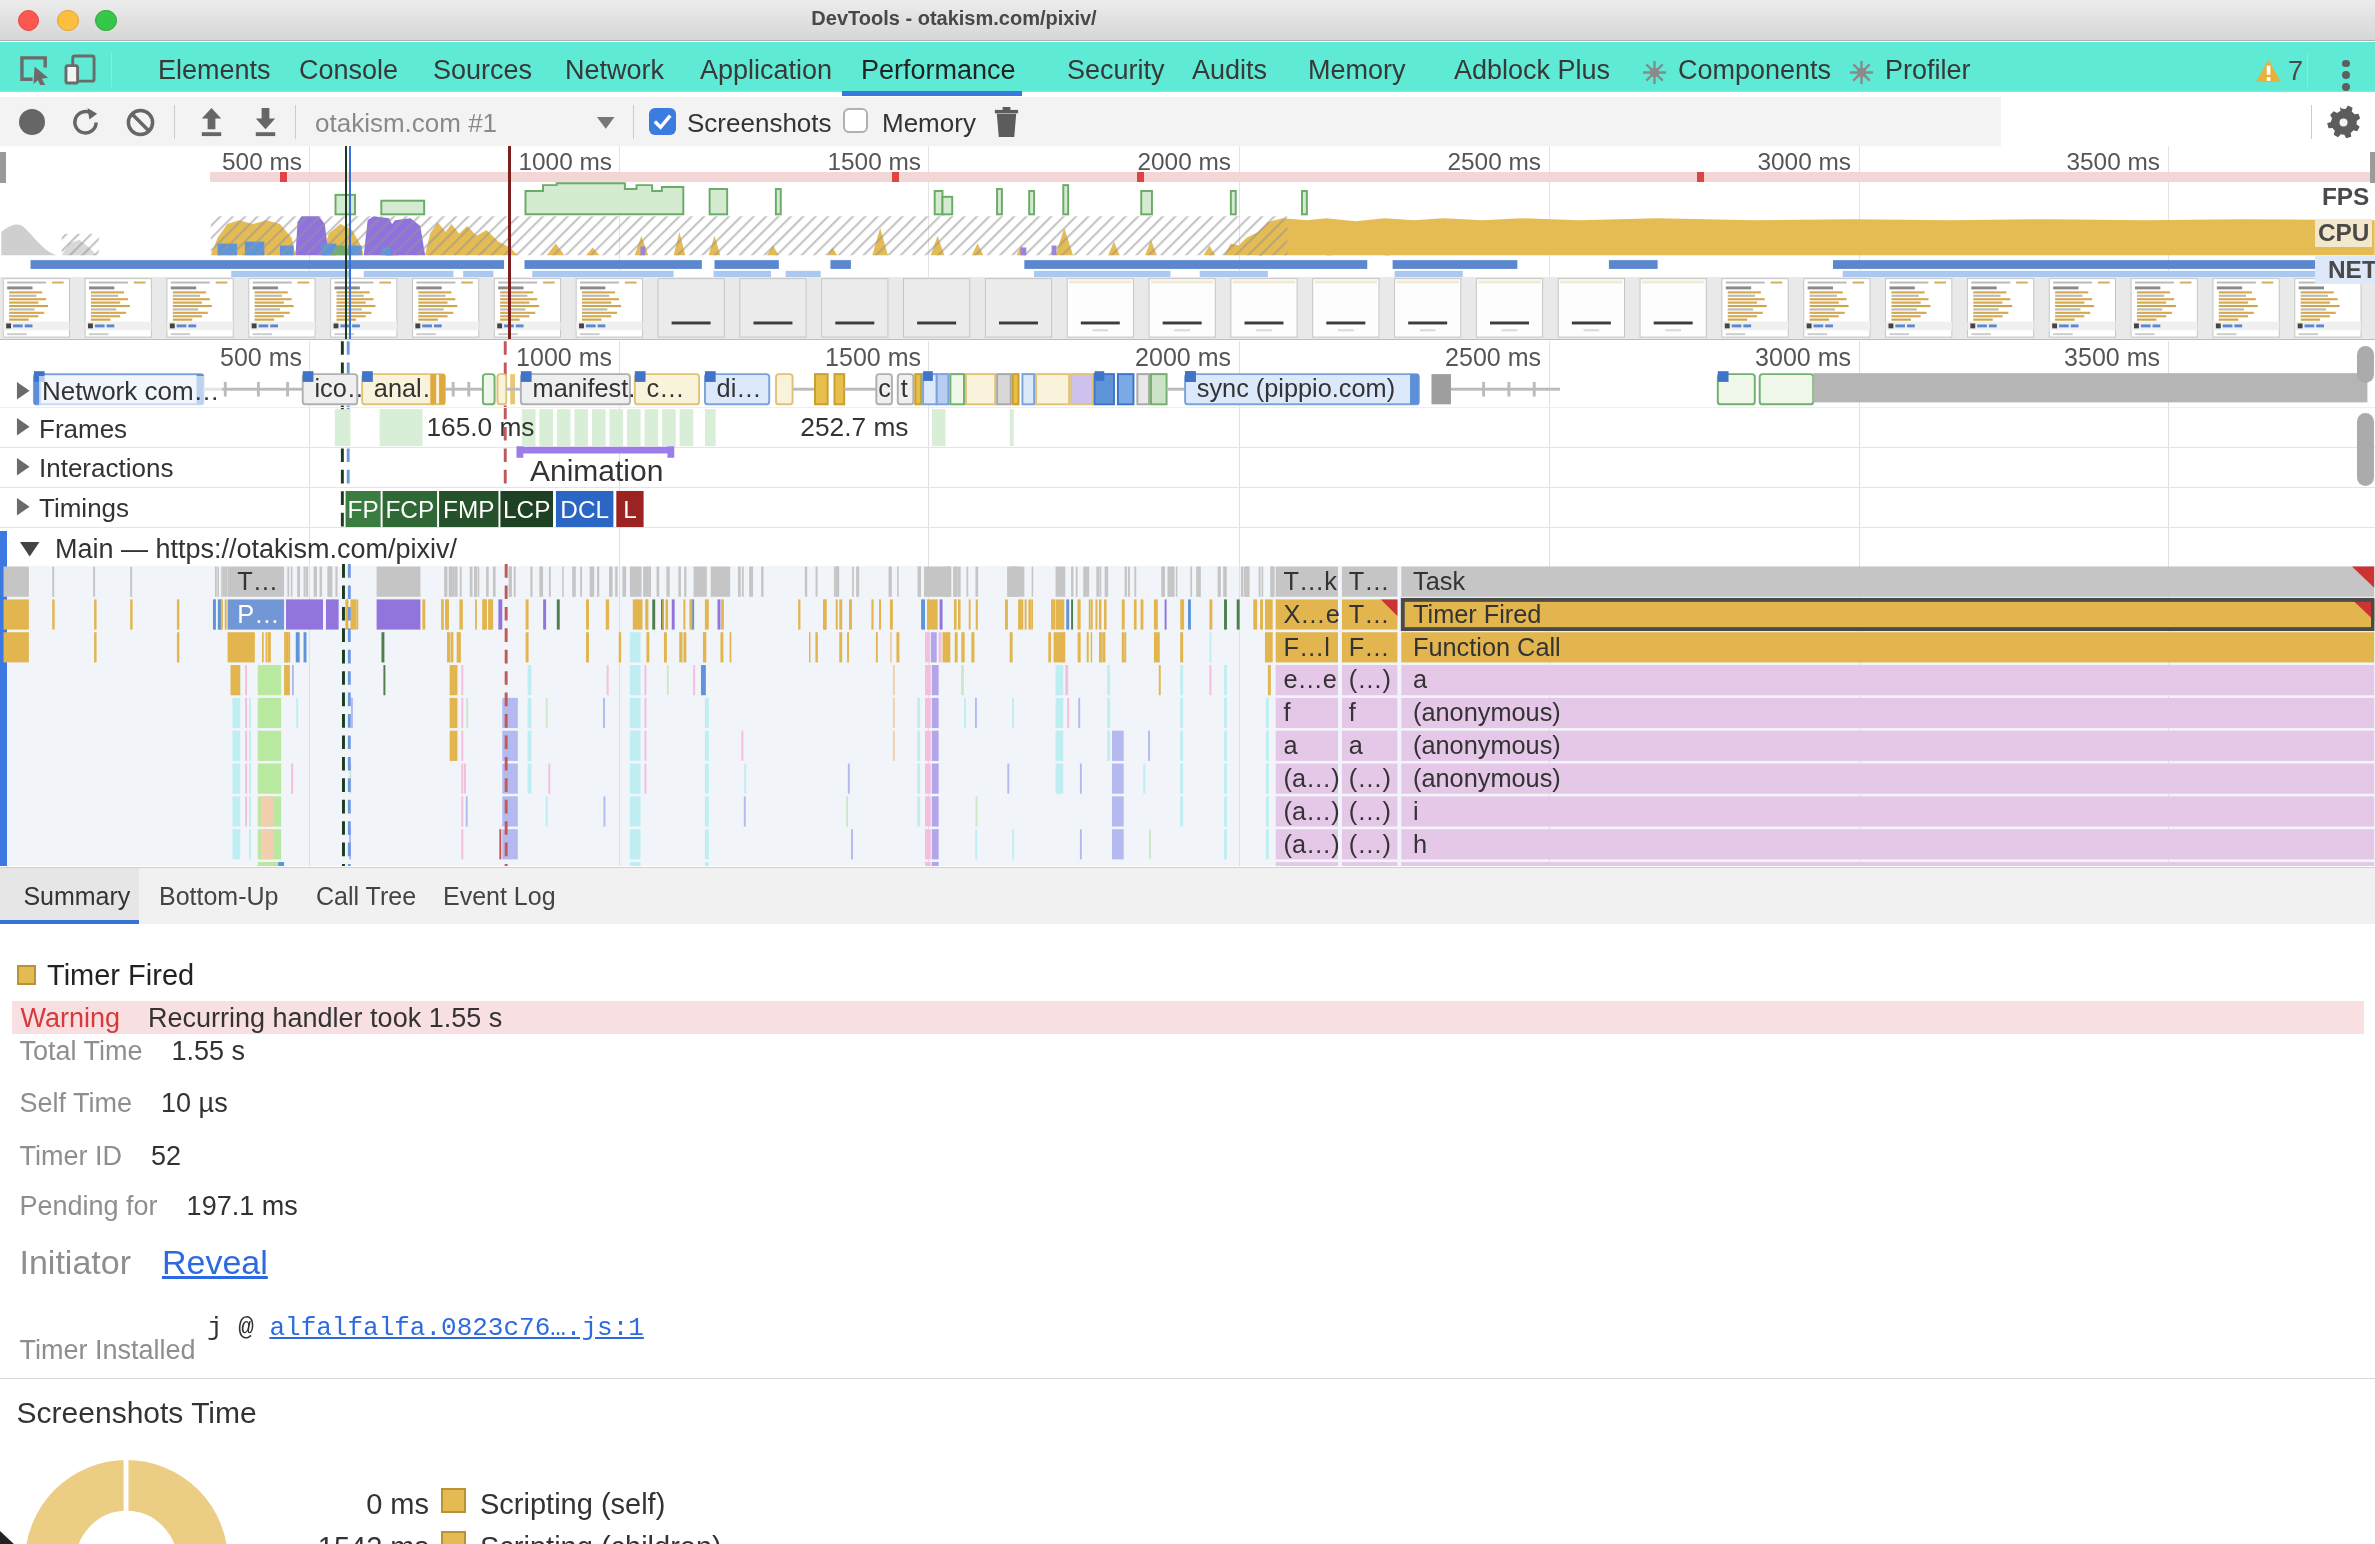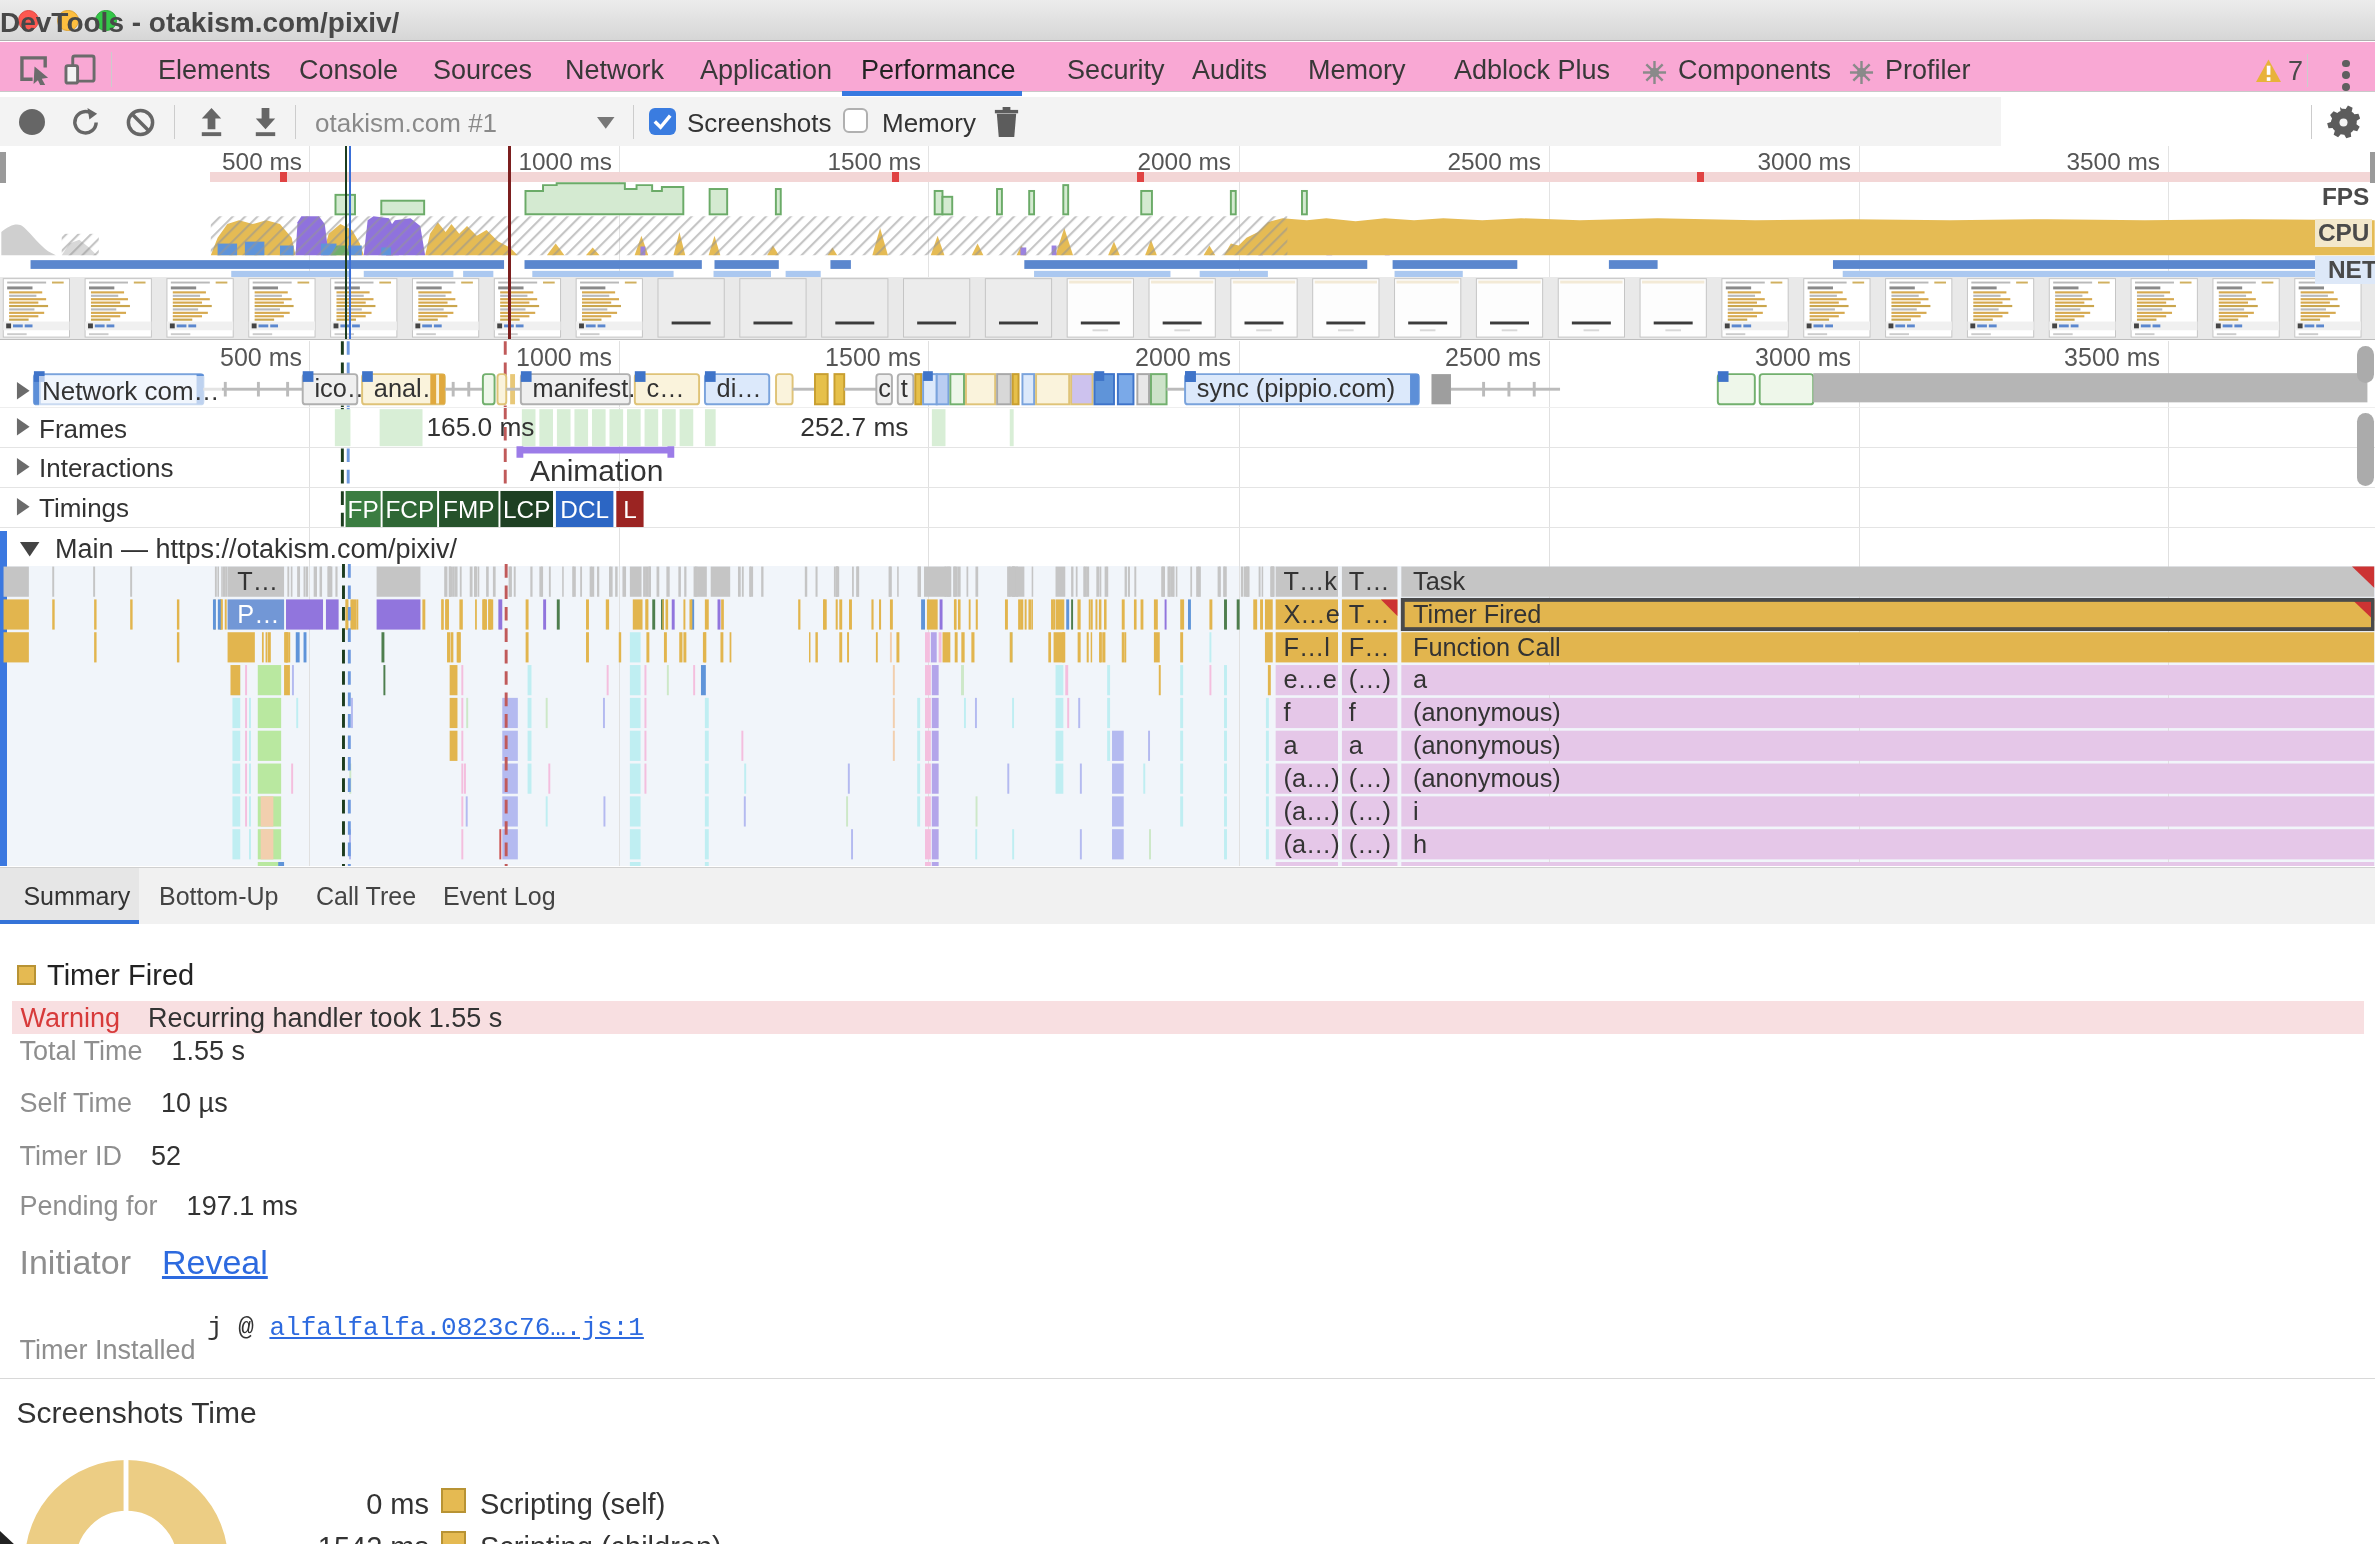--- a/index.html
+++ b/index.html
@@ -5,24 +5,24 @@
 body { width:2376px; height:1545px; font-family:"Liberation Sans", sans-serif; position:relative; background:#fff; overflow:hidden; }
 .abs { position:absolute; }
 svg text { font-family:"Liberation Sans", sans-serif; }
 </style></head>
 <body>
 
 <div class="abs" style="left:0;top:0;width:2376px;height:41px;background:linear-gradient(#ececec,#d6d6d6);border-bottom:1px solid #b0b0b0">
   <div class="abs" style="left:17.6px;top:9.8px;width:21.5px;height:21.5px;border-radius:50%;background:#fc5850;border:1px solid #e2443e"></div>
   <div class="abs" style="left:57px;top:9.8px;width:21.5px;height:21.5px;border-radius:50%;background:#fdbe3f;border:1px solid #e0a32e"></div>
   <div class="abs" style="left:95px;top:9.8px;width:21.5px;height:21.5px;border-radius:50%;background:#34c748;border:1px solid #2aa437"></div>
-  <div class="abs" style="left:0;top:6.8px;width:1908px;font-size:28px;font-weight:bold;color:#484848">DevTools - otakism.com/pixiv/</div>
+  <div class="abs" style="left:0;top:6.8px;width:1908px;text-align:center;font-size:20px;font-weight:bold;color:#484848">DevTools - otakism.com/pixiv/</div>
 </div>
 
-<div class="abs" style="left:0;top:42px;width:2376px;height:50px;background:#f9a8d4;border-bottom:1px solid #c9c9c9">
+<div class="abs" style="left:0;top:42px;width:2376px;height:50px;background:#5eead4;border-bottom:1px solid #c9c9c9">
   <svg class="abs" style="left:19.5px;top:11.7px" width="31" height="31" viewBox="0 0 32 32">
     <path d="M26 14 L26 4 L2 4 L2 26 L13 26" fill="none" stroke="#6b6b6b" stroke-width="3.5"></path>
     <path d="M15 13 L29 24.5 L22.5 25.5 L26 32 L21.5 33.5 L18.5 27 L14 31 Z" fill="#6b6b6b"></path>
   </svg>
   <svg class="abs" style="left:64px;top:11.7px" width="33" height="31" viewBox="0 0 34 32">
     <rect x="9" y="2" width="22" height="26" rx="2" fill="none" stroke="#6b6b6b" stroke-width="3"></rect>
     <rect x="2" y="12" width="12" height="18" rx="2" fill="#f3f3f3" stroke="#6b6b6b" stroke-width="3"></rect>
   </svg>
   <div class="abs" style="left:111px;top:9.8px;width:1px;height:35px;background:#ccc"></div>
   <div class="abs" style="left:0;top:0;width:2233px;height:54px;font-size:27px;color:#383838">

